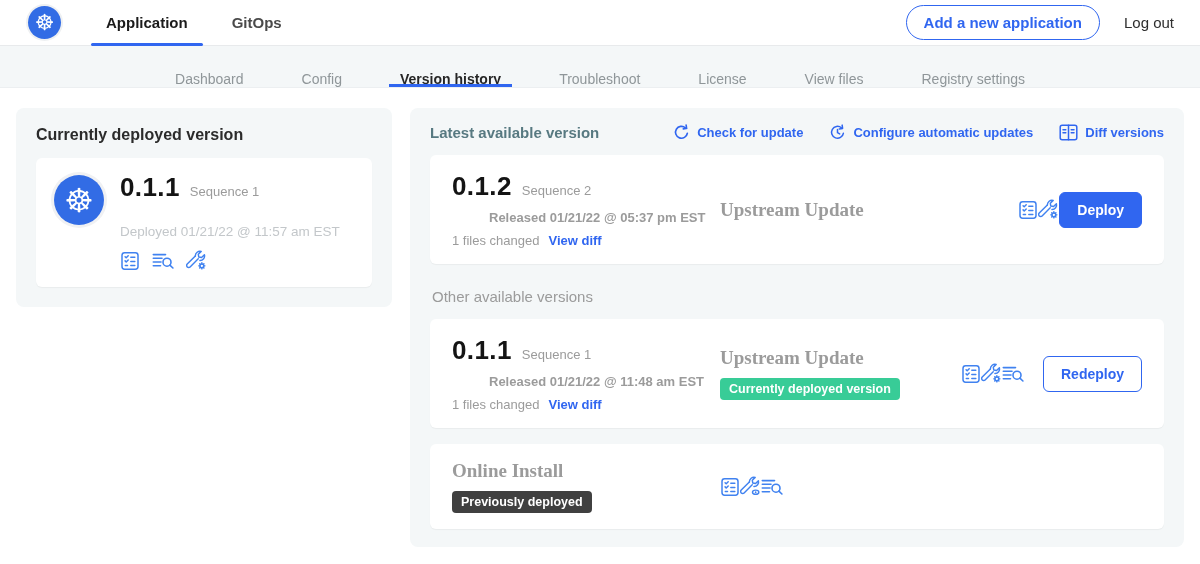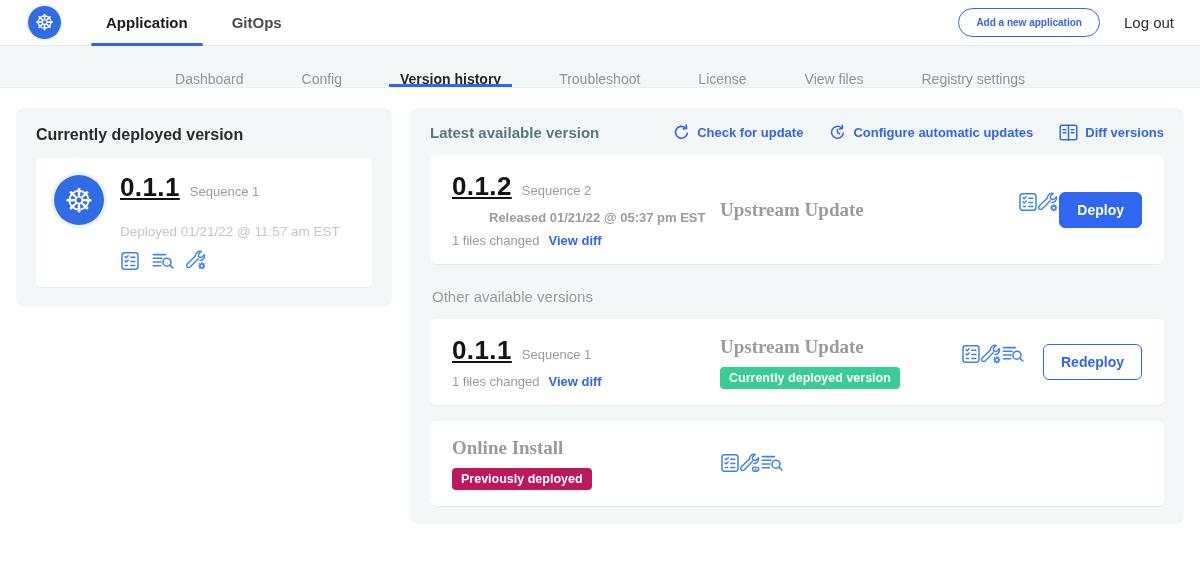--- a/index.html
+++ b/index.html
@@ -17,42 +17,42 @@
           display:flex; align-items:center; justify-content:center; font-size:22px; line-height:1;
           box-shadow:0 0 0 2px #eef0f2; margin-right:30px; }
   .app-tabs { display:flex; height:100%; }
   .app-tab { display:flex; align-items:center; padding:0 15px; margin-right:14px; font-size:15px;
              font-weight:600; color:#4a4a4a; position:relative; cursor:pointer; }
   .app-tab.active { color:#1b1b1b; font-weight:700; }
   .app-tab.active::after { content:""; position:absolute; left:0; right:0; bottom:-1px; height:3px;
              background:#3066f0; border-radius:2px; }
   .header-right { margin-left:auto; display:flex; align-items:center; gap:24px; }
   .pill-btn { border:1px solid #3066f0; background:#fff; color:#3066f0; border-radius:18px;
-              padding:8px 17px; font-size:10px; font-weight:700; font-family:inherit; cursor:pointer; }
+              padding:8px 17px; font-size:15px; font-weight:700; font-family:inherit; cursor:pointer; }
   .logout { font-size:15px; color:#2e2e2e; cursor:pointer; }
 
   
   .subnav { height:42px; background:#f4f7f8; display:flex; justify-content:center; border-bottom:1px solid #eceff1;align-items:flex-end; }
   .subnav-tab { display:flex; align-items:center; padding:0 29px; font-size:14px; font-weight:500;
                 color:#8f9699; position:relative; cursor:pointer; }
   .subnav-tab.active { color:#262626; font-weight:700; }
   .subnav-tab.active::after { content:""; position:absolute; left:18px; right:18px; bottom:0; height:3px; background:#3066f0; }
 
   
   .content { display:flex; gap:18px; padding:20px 16px 0; align-items:flex-start; }
 
   .current-card { width:376px; flex:none; background:#f4f7f8; border-radius:8px; padding:18px 20px 20px; }
   .current-card h2 { margin:0 0 14px; font-size:16px; font-weight:700; color:#2b2b2b; }
   .current-inner { background:#fff; border-radius:6px; padding:14px 18px 16px; display:flex; gap:16px;
                    box-shadow:0 1px 1px rgba(40,40,40,.05); }
   .k8s-badge { width:50px; height:50px; flex:none; border-radius:50%; background:#326ce5; color:#fff;
                display:flex; align-items:center; justify-content:center; font-size:33px; line-height:1;
                box-shadow:0 0 0 3px #f0f1f3; margin-top:3px; }
   .ver-line { display:flex; align-items:baseline; gap:10px; }
-  .ver-num { font-size:26px; font-weight:700; color:#141414; letter-spacing:.4px;text-decoration:underline; }
+  .ver-num { font-size:26px; font-weight:700; color:#141414; letter-spacing:.4px; }
   .seq { font-size:13px; font-weight:500; color:#9b9b9b; }
   .deployed { margin-top:21px; font-size:13.5px; font-weight:500; color:#c3c7ca; }
   .icon-row { margin-top:11px; display:flex; align-items:center; gap:12px; color:#4082f0; }
   .ic { display:block; cursor:pointer; }
 
   .versions-panel { flex:1; background:#f4f7f8; border-radius:8px; padding:16px 20px 18px; }
   .panel-head { display:flex; align-items:center; justify-content:space-between; margin-bottom:14px; }
   .panel-head h3 { margin:0; font-size:15px; font-weight:600; color:#577981; }
   .panel-actions { display:flex; align-items:center; gap:26px; }
   .action { display:flex; align-items:center; gap:7px; color:#3066f0; font-size:13px; font-weight:700; cursor:pointer; }
@@ -61,22 +61,22 @@
                  grid-template-columns:268px 1fr auto; align-items:center;
                  box-shadow:0 1px 1px rgba(40,40,40,.05); }
   .version-row.mb { margin-bottom:16px; }
   .row-released { margin-top:8px; font-size:13px; font-weight:600; color:#9b9b9b;margin-left:37px; }
   .row-files { margin-top:8px; font-size:13px; color:#9b9b9b; display:flex; align-items:center; gap:9px; }
   .view-diff { color:#3066f0; font-weight:700; cursor:pointer; }
   .source-label { font-size:19px; font-weight:700; color:#9b9b9b;font-family:Liberation Serif, serif; }
   .badge { display:inline-block; margin-top:9px; padding:4px 9px; border-radius:4px; color:#fff;
            font-size:12.5px; font-weight:700; }
   .badge--green { background:#38cc97; }
-  .badge--gray  { background:#be185d; }
-  .col-actions { display:flex; gap:0; color:#4082f0; }
+  .badge--gray  { background:#404040; }
+  .col-actions { display:flex; align-items:center; gap:0; color:#4082f0; }
   .btn { font-family:inherit; font-size:14px; font-weight:700; border-radius:6px; padding:9px 17px; cursor:pointer; }
   .btn--primary { background:#3066f0; border:1px solid #3066f0; color:#fff; }
   .btn--outline { background:#fff; border:1px solid #3066f0; color:#3066f0; margin-left:19px; }
   .other-title { margin:24px 2px 14px; font-size:15px; font-weight:500; color:#9b9b9b; }
 </style>
 </head>
 <body>
 
 <header class="header">
   <div class="logo">
@@ -231,20 +231,21 @@
     </div>
 
     <h4 class="other-title">Other available versions</h4>
 
     <div class="version-row mb">
       <div>
         <div class="ver-line">
           <span class="ver-num">0.1.1</span>
           <span class="seq">Sequence 1</span>
         </div>
+        <div class="row-released">Released 01/21/22 @ 11:48 am EST</div>
         <div class="row-files">
           <span>1 files changed</span>
           <span class="view-diff">View diff</span>
         </div>
       </div>
       <div>
         <div class="source-label">Upstream Update</div>
         <span class="badge badge--green">Currently deployed version</span>
       </div>
       <div class="col-actions">

